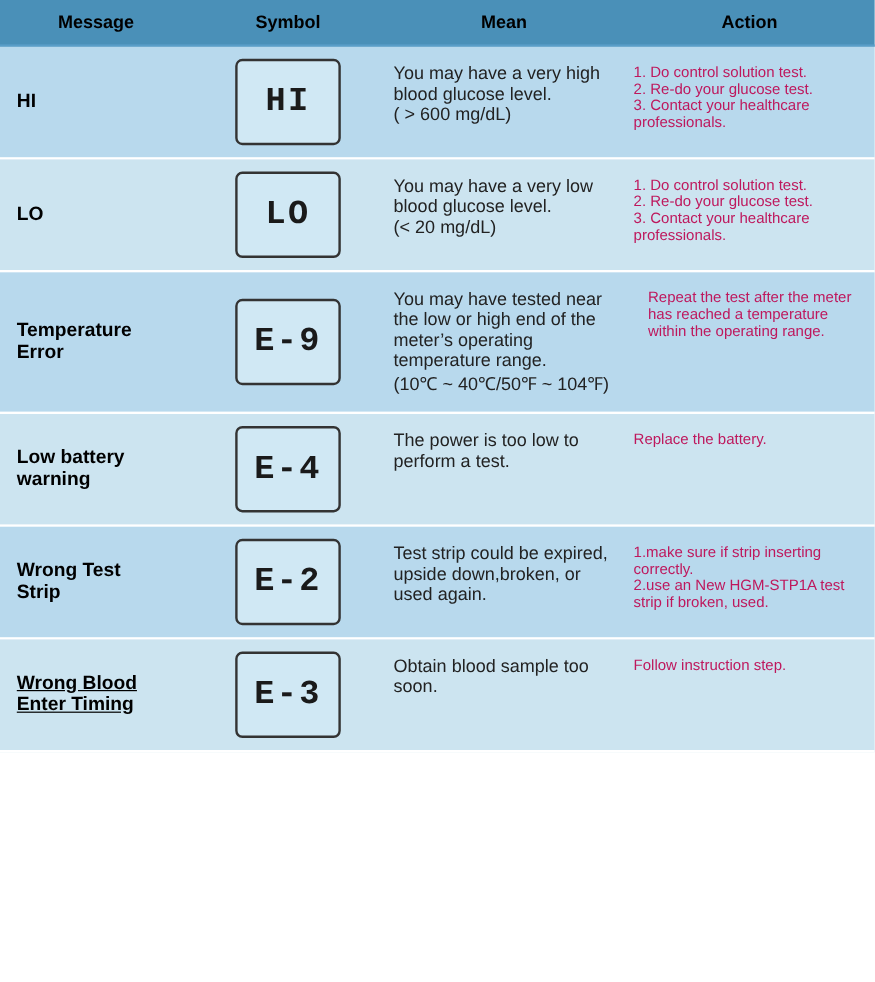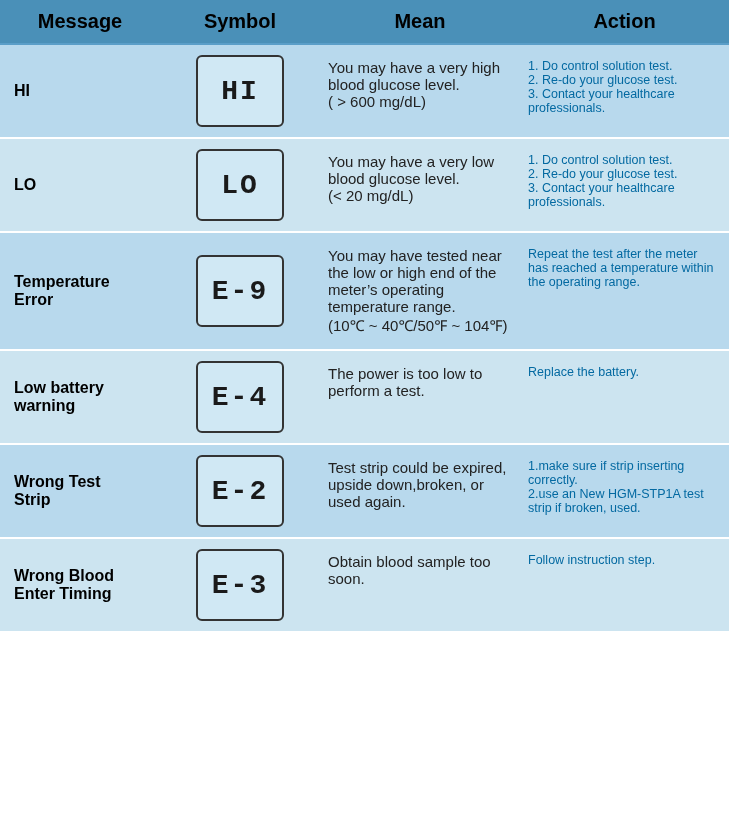--- a/index.html
+++ b/index.html
@@ -15,21 +15,21 @@
       width: 729px;
       border-collapse: collapse;
     }
 
     .header-row {
       display: grid;
       grid-template-columns: 160px 160px 200px 209px;
       background: #4a90b8;
       color: #000;
       font-weight: bold;
-      font-size: 20px;
+      font-size: 15px;
       border-bottom: 2px solid #5a9ec8;
     }
 
     .header-row .col {
       padding: 10px 8px;
       text-align: center;
     }
 
     .data-row {
       display: grid;
@@ -66,21 +66,21 @@
     }
 
     .cell-mean {
       font-size: 15px;
       color: #222;
       padding: 14px 8px;
     }
 
     .cell-action {
       font-size: 12.5px;
-      color: #0369a1;
+      color: #be185d;
       padding: 14px 8px;
     }
 
     
     .lcd-box {
       border: 2px solid #333;
       border-radius: 6px;
       width: 88px;
       height: 72px;
       display: flex;
@@ -143,21 +143,21 @@
       <div class="data-row">
         <div class="cell cell-message" style="white-space: pre-line;">Temperature
 Error</div>
         <div class="cell cell-symbol">
           <div class="lcd-box">
             <span class="lcd-text">E-9</span>
           </div>
         </div>
         <div class="cell cell-mean" style="white-space: pre-line;">You may have tested near the low or high end of the meter’s operating temperature range.
 (10℃ ~ 40℃/50℉ ~ 104℉)</div>
-        <div class="cell cell-action" style="white-space: pre-line;">Repeat the test after the meter has reached a temperature within the operating range.</div>
+        <div class="cell cell-action" style="white-space: pre-line; margin-left: 12px;">Repeat the test after the meter has reached a temperature within the operating range.</div>
       </div>
       <div class="data-row">
         <div class="cell cell-message" style="white-space: pre-line;">Low battery
 warning</div>
         <div class="cell cell-symbol">
           <div class="lcd-box">
             <span class="lcd-text">E-4</span>
           </div>
         </div>
         <div class="cell cell-mean" style="white-space: pre-line;">The power is too low to perform a test.</div>
@@ -169,21 +169,21 @@
         <div class="cell cell-symbol">
           <div class="lcd-box">
             <span class="lcd-text">E-2</span>
           </div>
         </div>
         <div class="cell cell-mean" style="white-space: pre-line;">Test strip could be expired, upside down,broken, or used again.</div>
         <div class="cell cell-action" style="white-space: pre-line;">1.make sure if strip inserting correctly.
 2.use an New HGM-STP1A test strip if broken, used.</div>
       </div>
       <div class="data-row">
-        <div class="cell cell-message" style="white-space: pre-line;">Wrong Blood
+        <div class="cell cell-message" style="white-space: pre-line; text-decoration: underline;">Wrong Blood
 Enter Timing</div>
         <div class="cell cell-symbol">
           <div class="lcd-box">
             <span class="lcd-text">E-3</span>
           </div>
         </div>
         <div class="cell cell-mean" style="white-space: pre-line;">Obtain blood sample too soon.</div>
         <div class="cell cell-action" style="white-space: pre-line;">Follow instruction step.</div>
       </div>
     </div>

